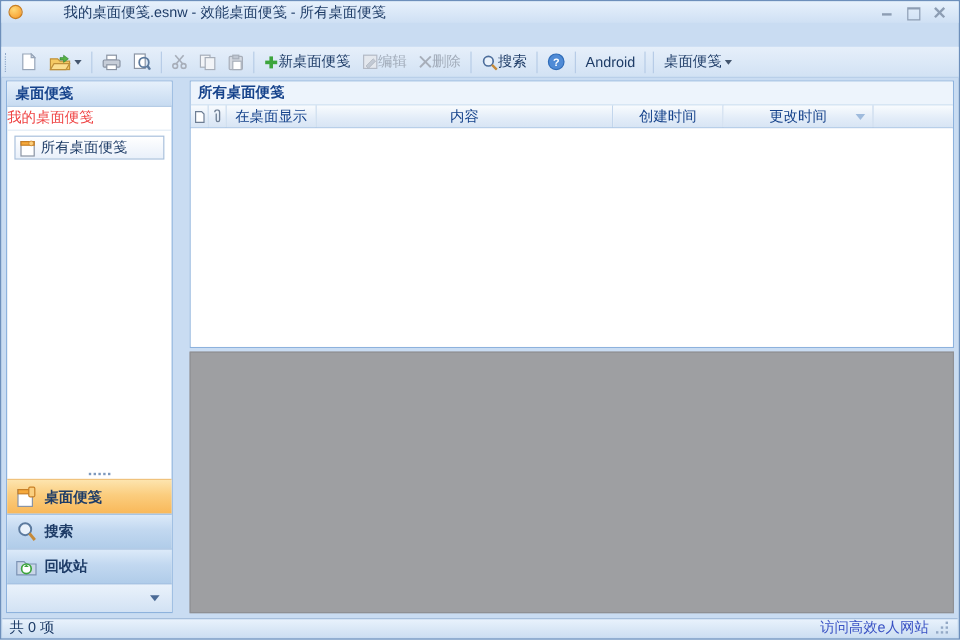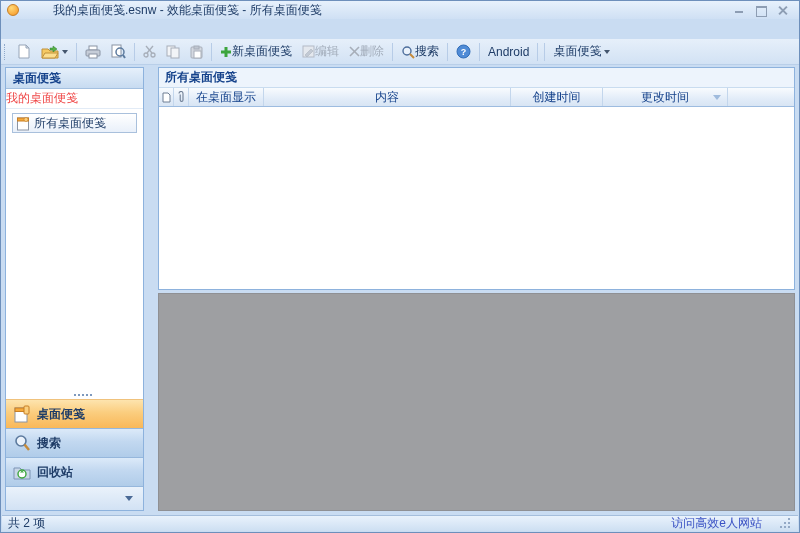--- a/index.html
+++ b/index.html
@@ -75,21 +75,21 @@
   .hc-fill{ flex:1; background:linear-gradient(#F8FBFE,#E2ECF8 60%,#D8E5F4); }
   .sort-caret{ position:absolute; right:6px; top:7px; width:0; height:0;
                border-left:4px solid transparent; border-right:4px solid transparent; border-top:5px solid #9FBBDD; }
   .list-area{ flex:1; background:#fff; }
   .preview{ position:absolute; left:0; right:0; top:226px; bottom:0; background:#9E9FA2; border:1px solid #8F9094; }
 
   
   .statusbar{ position:absolute; left:1px; right:1px; bottom:1px; height:16px;
               background:linear-gradient(#E9F2FC,#CDDFF2); border-top:1px solid #A5BEDC;
               display:flex; align-items:center; padding:0 6px; color:#1E3C67; }
-  .status-right{ margin-left:auto; display:flex; align-items:center; gap:22px; }
+  .status-right{ margin-left:auto; display:flex; align-items:center; gap:10px; }
   .site-link{ color:#3A52C4; cursor:pointer; }
   .resize-grip{ width:2px; height:2px; background:#93A9C6; margin:6px 2px 0 4px;
                 box-shadow:-4px 0 #93A9C6,-8px 0 #93A9C6,0 -4px #93A9C6,-4px -4px #93A9C6,0 -8px #93A9C6; cursor:nwse-resize; }
 
   svg{ display:block; }
 </style>
 </head>
 <body>
 
 <div class="window">
@@ -287,20 +287,20 @@
           </div>
           <div class="hc-fill"></div>
         </div>
         <div class="list-area"></div>
       </div>
       <div class="preview"></div>
     </div>
   </div>
 
   <div class="statusbar">
-    <span>共 2 项</span>
+    <span>共 0 项</span>
     <span class="status-right">
       <span class="site-link">访问高效e人网站</span>
       <span class="resize-grip"></span>
     </span>
   </div>
 
 </div>
 
 </body></html>

